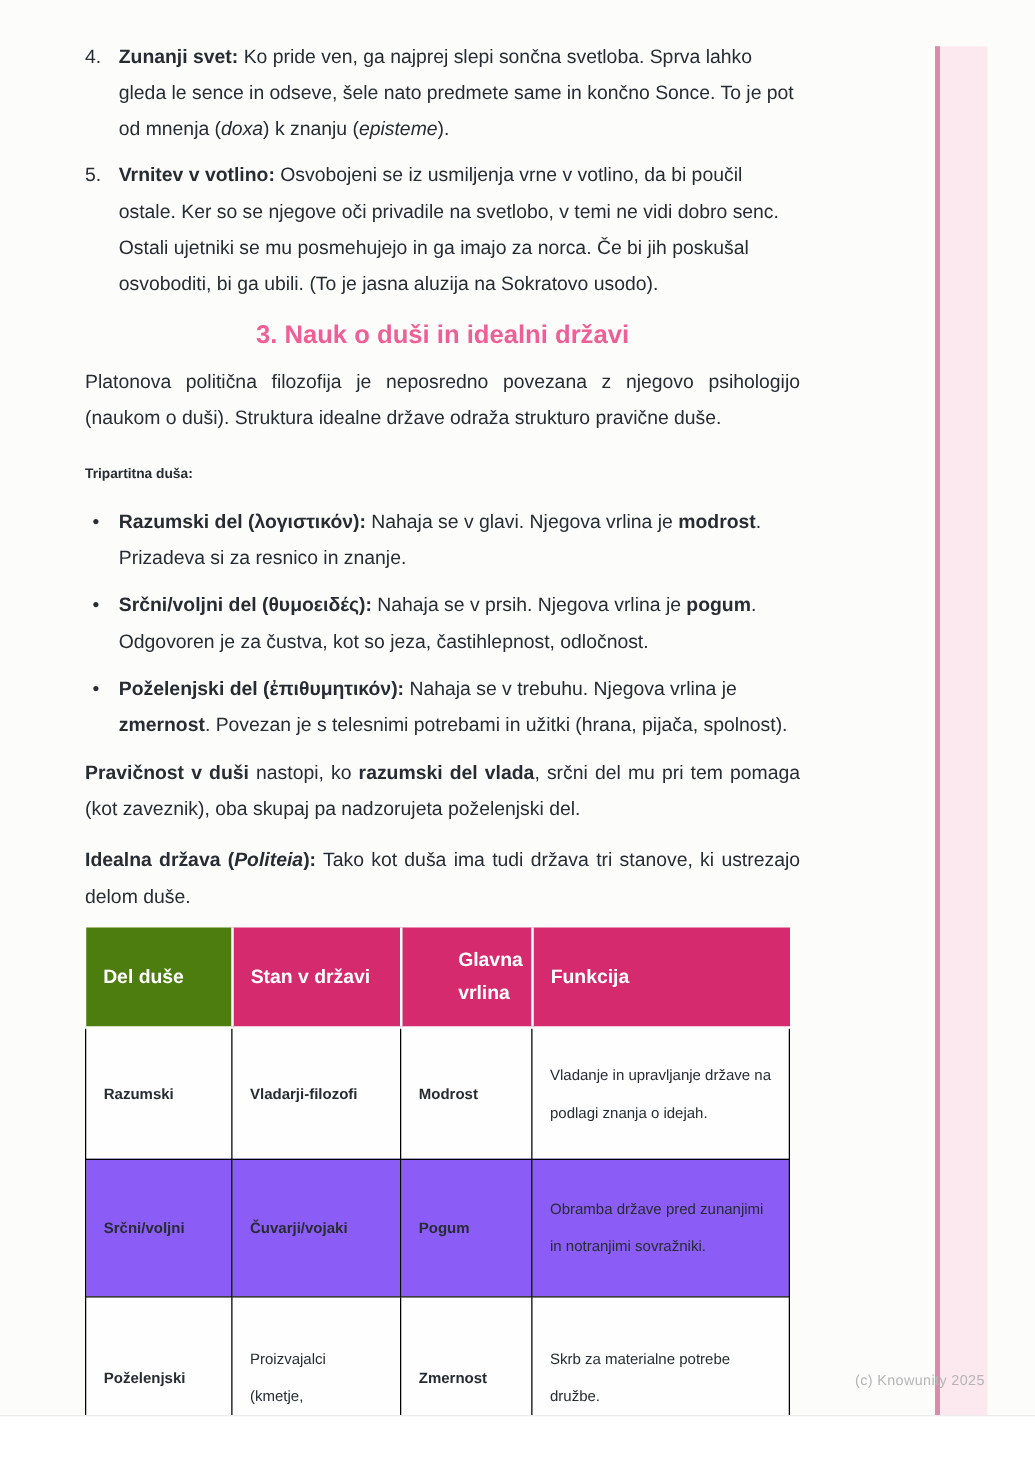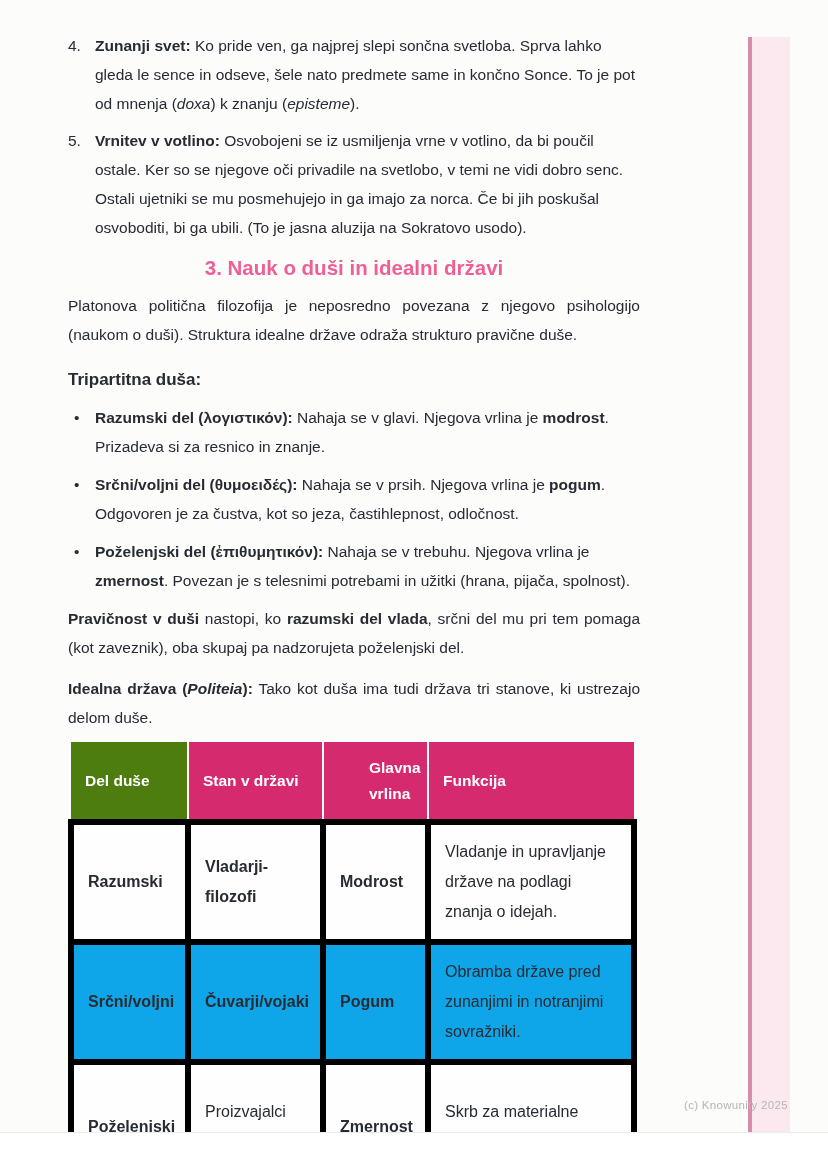--- a/index.html
+++ b/index.html
@@ -38,40 +38,40 @@
   .li-num { flex: none; width: 27px; font-weight: 400; }
   .li-body { flex: 1; }
   h2.section-heading {
     font-size: 20.5px; font-weight: 700;
     margin: 13px 0 10px 0; line-height: 26px;
   }
   p.para {
     font-size: 15.5px; line-height: 29px;
     margin: 0 0 16px 0; text-align: justify;
   }
-  p.label { font-size: 17px; line-height: 29px; font-weight: 700; margin: 2px 0 9px 0; }
+  p.label { font-size: 11px; line-height: 29px; font-weight: 700; margin: 2px 0 9px 0; }
   .bullets { list-style: none; margin: 0 0 8px 0; padding: 0; font-size: 15.5px; line-height: 29px; }
   .bullets li { display: flex; margin-bottom: 9px; }
   .bullet-marker { flex: none; width: 27px; padding-left: 6px; }
   p.justice { margin-bottom: 12px; }
   p.ideal { margin-bottom: 7px; }
   table.soul-table { border-collapse: collapse; margin-top: 10px; table-layout: fixed; width: 563px; }
   .soul-table th {
     color: #ffffff; font-size: 15.5px; font-weight: 700; text-align: left;
     padding: 12px 14px; height: 80px; vertical-align: middle;
     border-bottom: 2px solid #fcfcfb; line-height: 26px;
   }
   .soul-table th + th { border-left: 2px solid #fcfcfb; }
   .soul-table td {
-    border: 6px solid #000000;
+    border: 1px solid #000000;
     padding: 12px 14px; vertical-align: middle;
-    font-size: 16px; line-height: 30px;
+    font-size: 12px; line-height: 30px;
     background: #fefefe;
   }
-  .soul-table tr.alt td { background: #0ea5e9; }
+  .soul-table tr.alt td { background: #8b5cf6; }
   .soul-table tr.r1 td { height: 105px; }
   .soul-table tr.r2 td { height: 110px; }
   .soul-table tr.r3 td { height: 130px; }
   .watermark {
     position: absolute; left: 684px; top: 1099px;
     font-size: 11.5px; letter-spacing: 0.3px;
     z-index: 3;
   }
 </style>
 </head>

